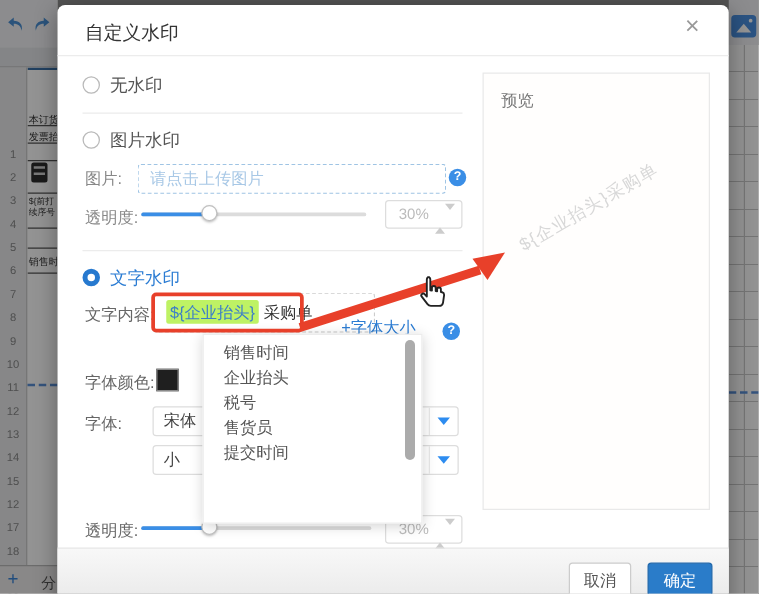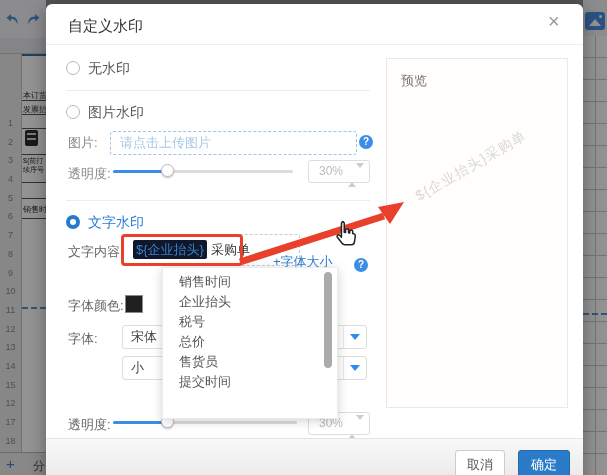--- a/index.html
+++ b/index.html
@@ -48,21 +48,21 @@
   .track{position:absolute;height:3px;background:#dcdcdc;border-radius:2px;}
   .fill{position:absolute;height:3px;background:#3a8ee6;border-radius:2px;}
   .knob{position:absolute;width:13px;height:13px;border-radius:50%;background:#fff;border:1px solid #c0c0c0;box-sizing:border-box;box-shadow:0 1px 2px rgba(0,0,0,.25);}
   .valbox{position:absolute;width:62px;height:23px;border:1px solid #ddd;border-radius:3px;box-sizing:border-box;
           color:#bbb;font-size:12px;line-height:21px;padding-left:10px;background:#fff;}
   .spin{position:absolute;right:5px;top:4px;}
   .spin .up{width:0;height:0;border-left:4px solid transparent;border-right:4px solid transparent;border-bottom:5px solid #ccc;}
   .spin .dn{width:0;height:0;border-left:4px solid transparent;border-right:4px solid transparent;border-top:5px solid #ccc;margin-top:3px;}
   .cinput{position:absolute;left:76px;top:230px;width:178px;height:32px;border:1px dashed #ccc;border-radius:3px;box-sizing:border-box;
           font-size:13px;line-height:30px;padding-left:10px;white-space:nowrap;background:#fff;}
-  .chip{background:#0f172a;color:#3b7ec9;padding:2px 3px;border-radius:2px;}
+  .chip{background:#bef264;color:#3b7ec9;padding:2px 3px;border-radius:2px;}
   .suffix{color:#333;margin-left:4px;}
   .link{position:absolute;font-size:13px;color:#2b7cd3;cursor:pointer;}
   .dropdown{position:absolute;left:116px;top:263px;width:176px;height:152px;background:#fff;border:1px solid #ececec;
             box-shadow:0 2px 10px rgba(0,0,0,.18);box-sizing:border-box;padding-top:4px;overflow:hidden;z-index:5;}
   .ditem{height:20px;line-height:20px;font-size:13px;color:#555;padding-left:16px;cursor:pointer;}
   .thumb{position:absolute;right:5px;top:4px;width:8px;height:96px;background:#ababab;border-radius:4px;}
   .swatch{position:absolute;left:79px;top:291px;width:18px;height:18px;background:#1f1f1f;border:1px solid #8a8a8a;box-sizing:border-box;}
   .select{position:absolute;width:245px;height:24px;border:1px solid #ddd;border-radius:3px;background:#fff;box-sizing:border-box;
           font-size:13px;color:#444;line-height:22px;padding-left:8px;}
   .chev{position:absolute;right:0;top:0;width:22px;height:22px;border-left:1px solid #e8e8e8;display:flex;align-items:center;justify-content:center;}
@@ -191,21 +191,20 @@
       <span class="chip">${企业抬头}</span><span class="suffix">采购单</span>
     </div>
     <div class="link" style="left:227px;top:249px">+字体大小</div>
     <div class="help" style="left:308px;top:254px">?</div>
 
     <div class="dropdown">
       <div>
           <div class="ditem">销售时间</div>
           <div class="ditem">企业抬头</div>
           <div class="ditem">税号</div>
-          <div class="ditem">总价</div>
           <div class="ditem">售货员</div>
           <div class="ditem">提交时间</div>
         </div>
       <div class="thumb"></div>
     </div>
 
     <div class="lbl2" style="left:22px;top:293px">字体颜色:</div>
     <div class="swatch"></div>
 
     <div class="lbl2" style="left:22px;top:326px">字体:</div>

